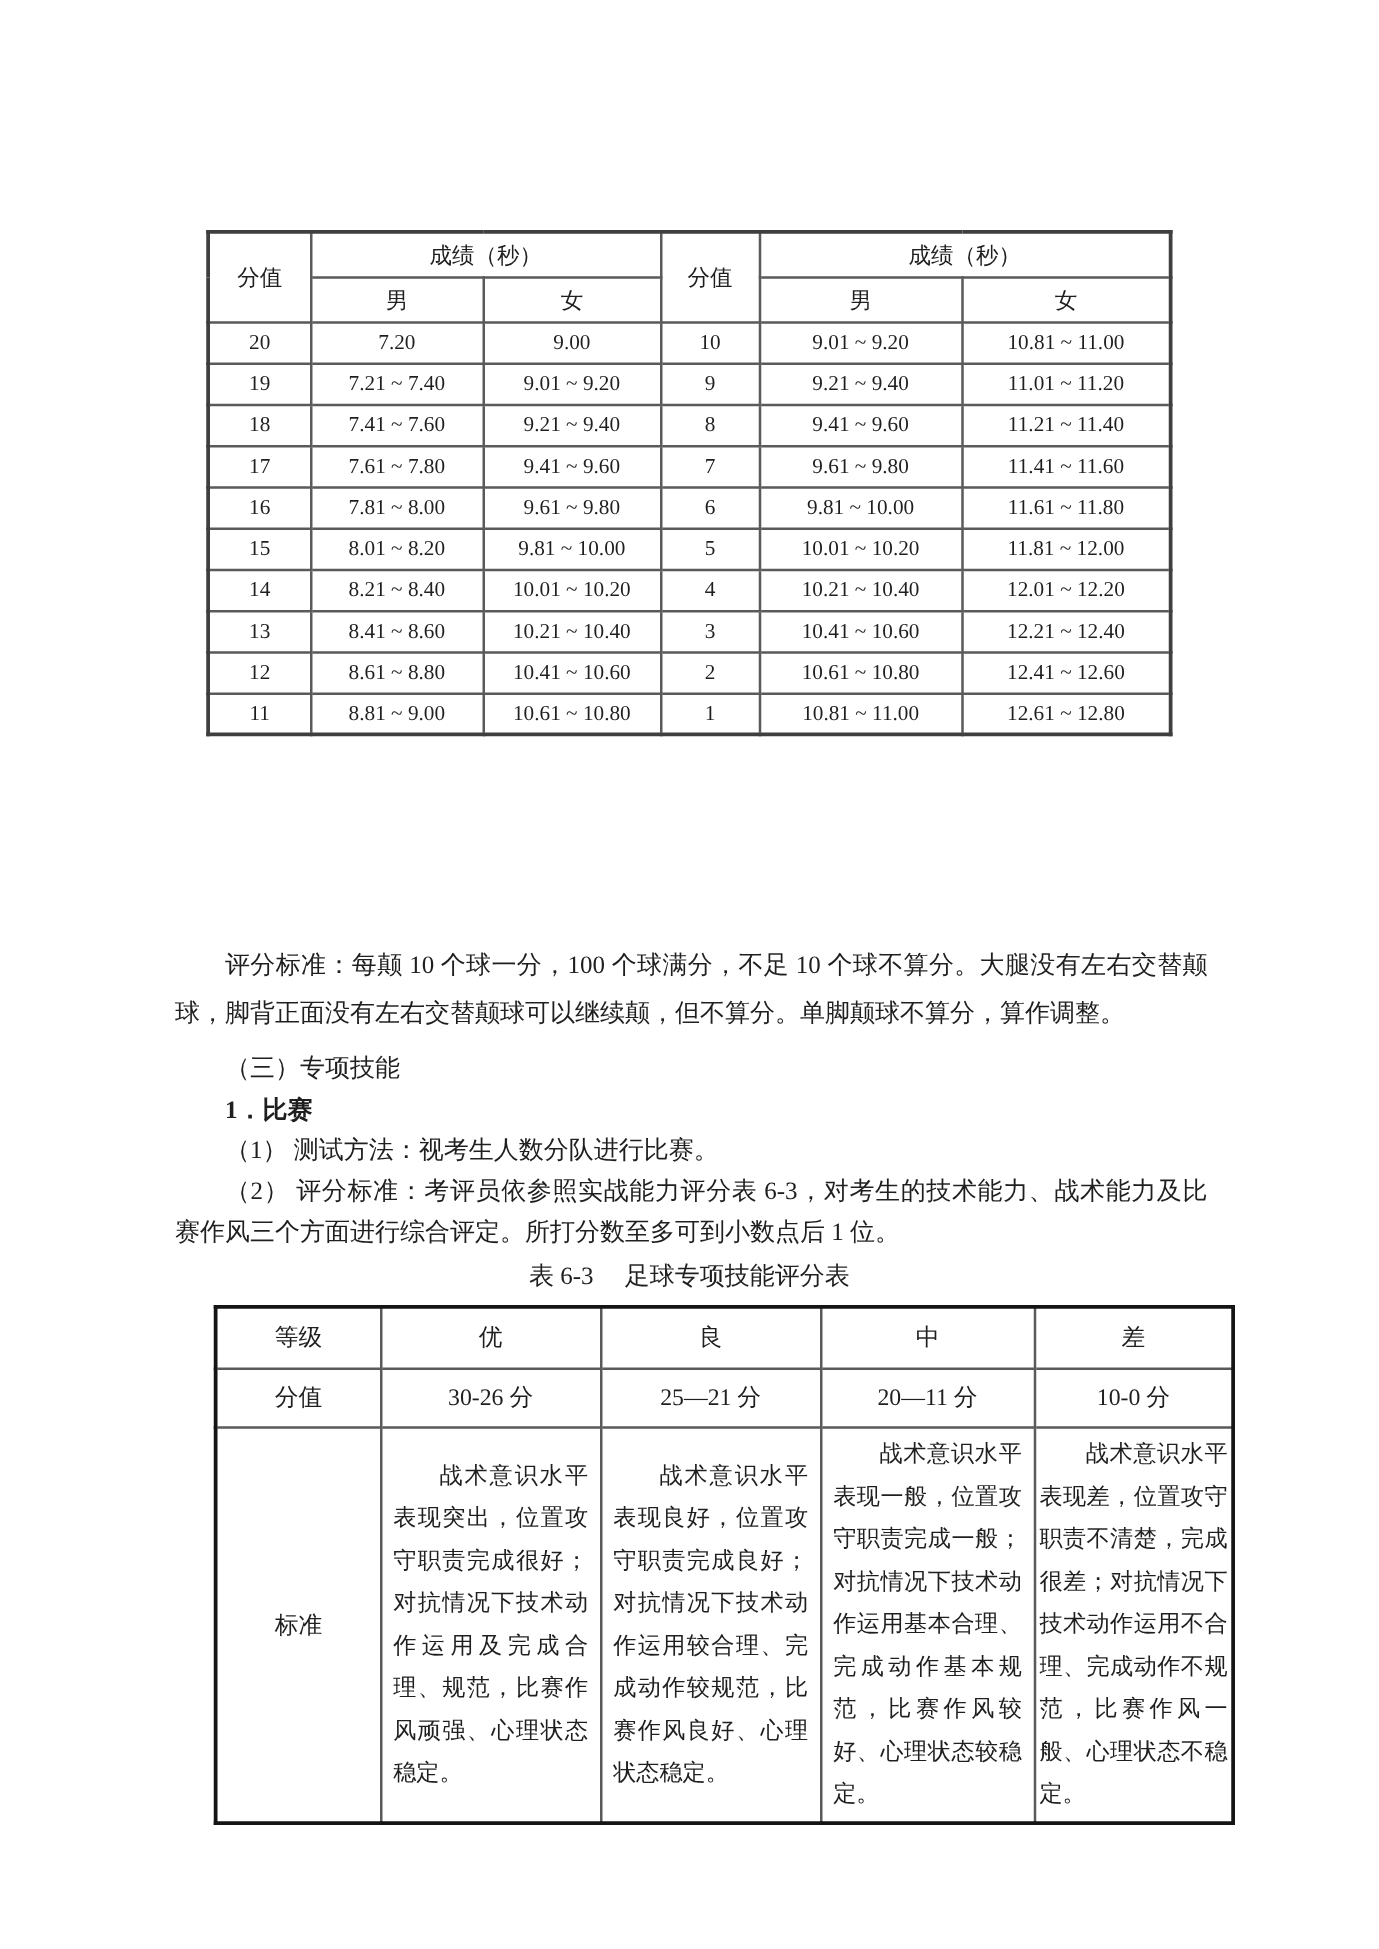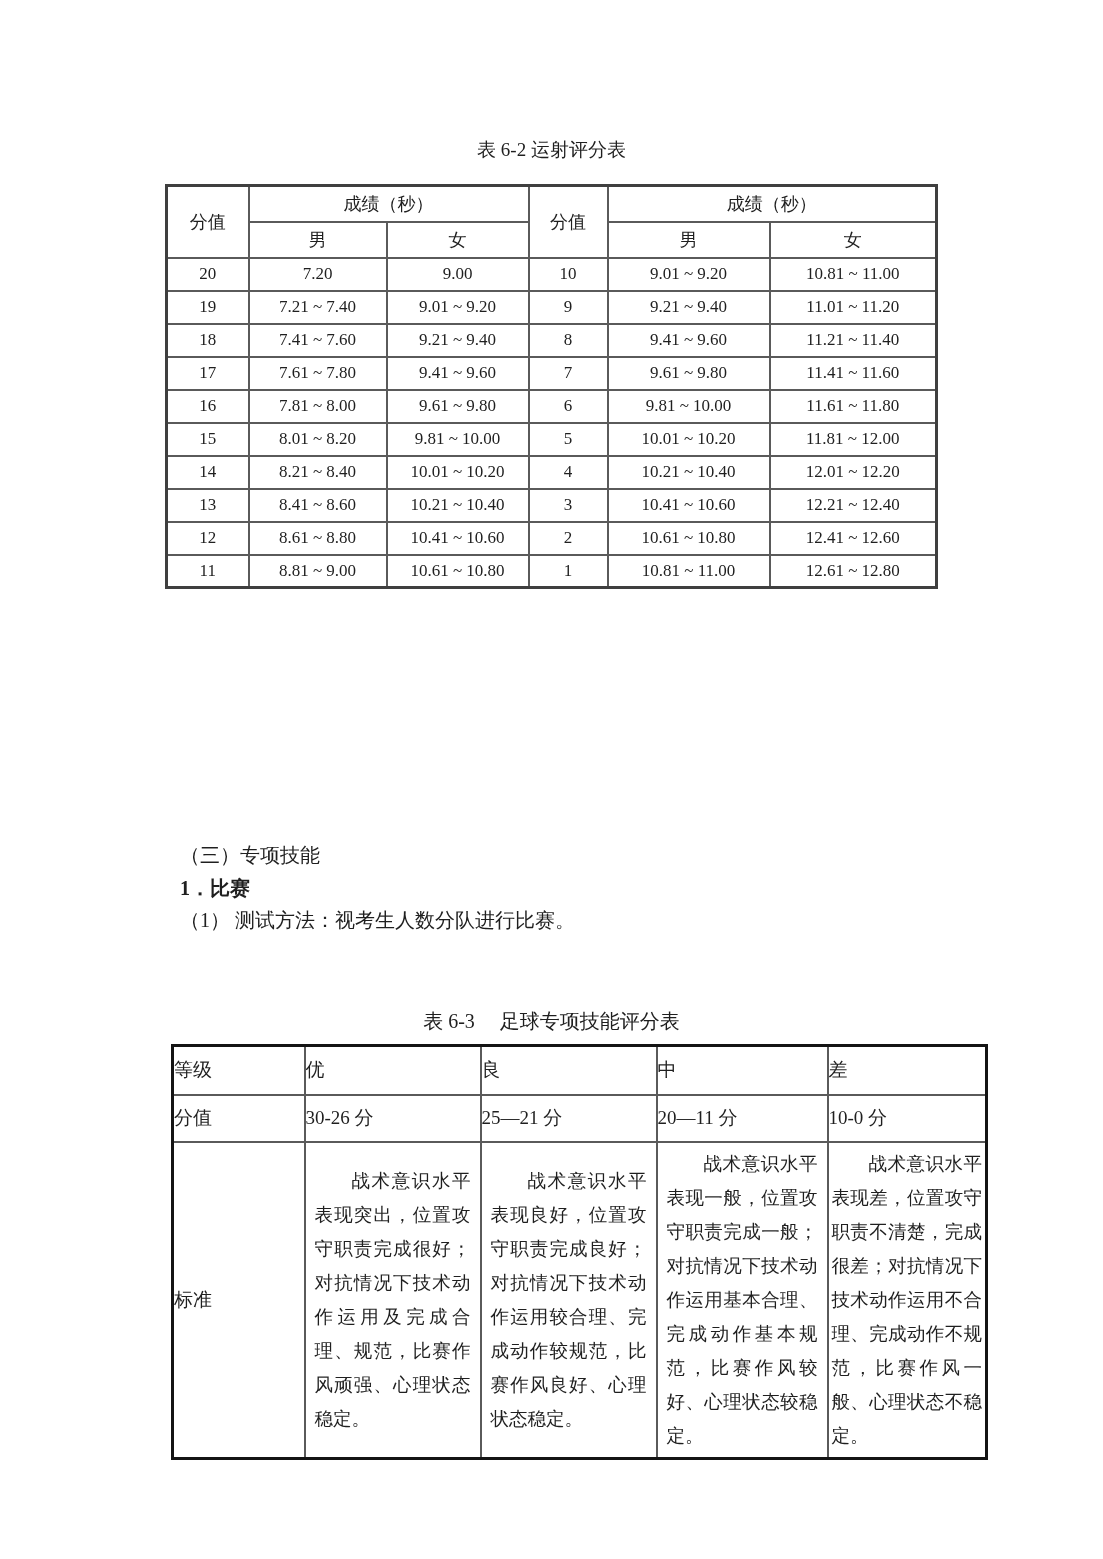--- a/index.html
+++ b/index.html
@@ -61,21 +61,21 @@
 
   
   #table2 {
     position: absolute; top: 1044px; left: 171px;
     border-collapse: collapse;
     table-layout: fixed;
     border: 3px solid #141414;
   }
   #table2 td {
     border: 2px solid #5a5a5a;
-    text-align: left;
+    text-align: center;
     vertical-align: middle;
     font-size: 19px;
     overflow: hidden;
   }
   #table2 tr.grow  { height: 49px; }
   #table2 tr.srow  { height: 47px; }
   #table2 tr.strow { height: 310px; }
   #table2 td.std {
     text-align: justify;
     text-indent: 2em;
@@ -84,21 +84,20 @@
     padding: 0 9px;
     vertical-align: middle;
   }
   #table2 td.std:last-child { padding: 4px 3px; }
 </style>
 </head>
 <body>
 
 <div class="page">
 
-  <div id="title1" class="doc-title">表 6-2 运射评分表</div>
 
   <table id="table1">
     <colgroup>
       <col style="width:82px">
         <col style="width:138px">
         <col style="width:142px">
       <col style="width:79px">
         <col style="width:162px">
         <col style="width:167px">
     </colgroup>
@@ -203,23 +202,25 @@
           <td>11</td>
           <td>8.81 ~ 9.00</td>
           <td>10.61 ~ 10.80</td>
           <td>1</td>
           <td>10.81 ~ 11.00</td>
           <td>12.61 ~ 12.80</td>
         </tr>
       </tbody>
   </table>
 
+  <p id="p3" class="para just">评分标准：每颠 10 个球一分，100 个球满分，不足 10 个球不算分。大腿没有左右交替颠球，脚背正面没有左右交替颠球可以继续颠，但不算分。单脚颠球不算分，算作调整。</p>
   <p id="p4" class="para">（三）专项技能</p>
   <p id="p5" class="para">1．比赛</p>
   <p id="p6" class="para">（1） 测试方法：视考生人数分队进行比赛。</p>
+  <p id="p7" class="para just">（2） 评分标准：考评员依参照实战能力评分表 6-3，对考生的技术能力、战术能力及比赛作风三个方面进行综合评定。所打分数至多可到小数点后 1 位。</p>
 
   <div id="title2" class="doc-title">表 6-3　 足球专项技能评分表</div>
 
   <table id="table2">
     <colgroup>
       <col style="width:132px">
         <col style="width:176px">
         <col style="width:176px">
       <col style="width:171px">
         <col style="width:159px">

